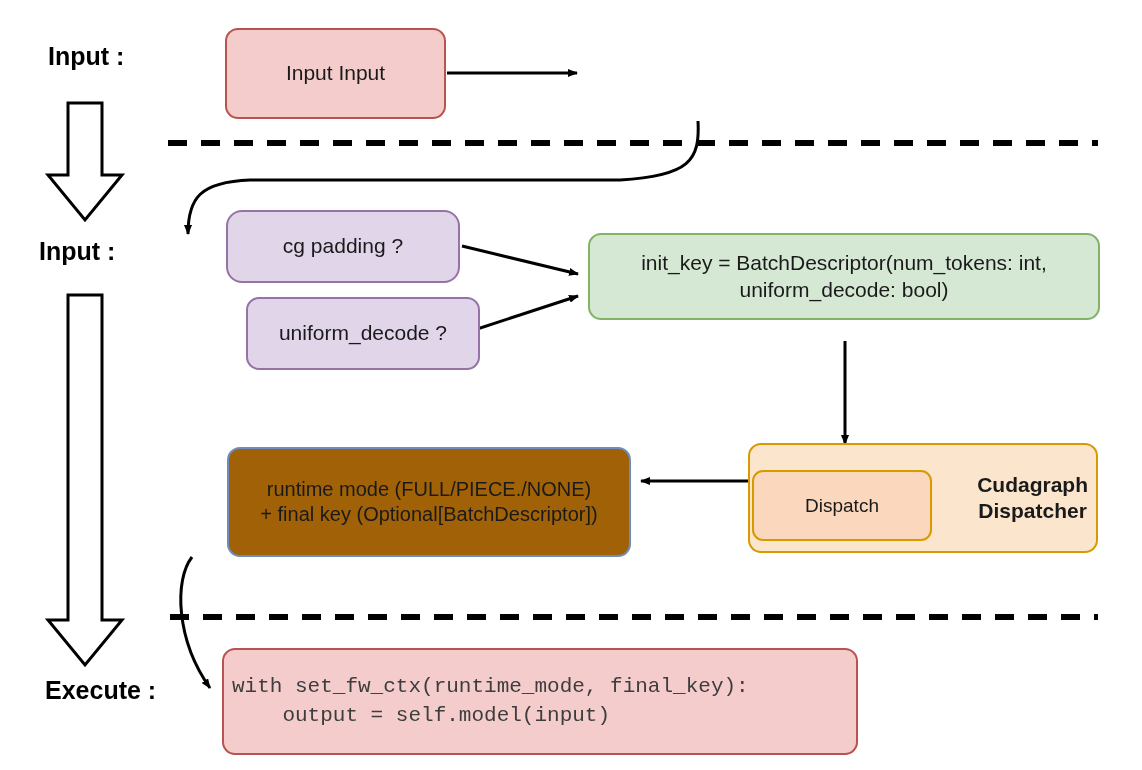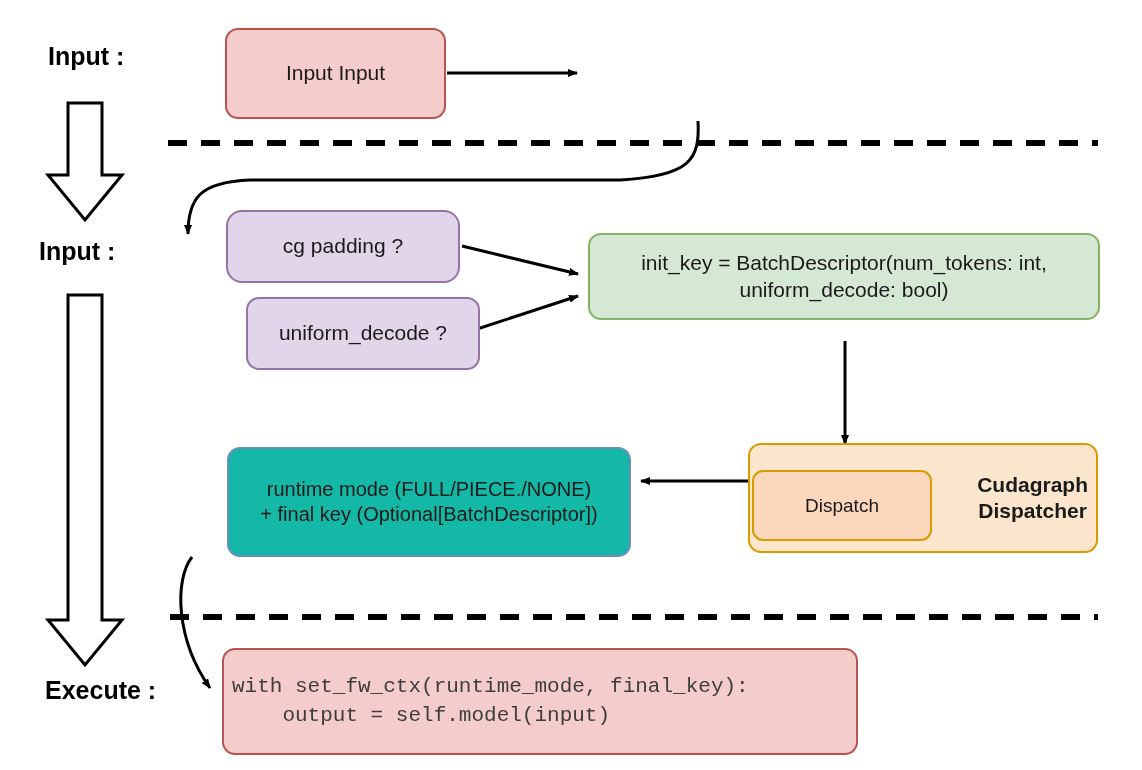--- a/index.html
+++ b/index.html
@@ -80,21 +80,21 @@
   }
   .n-init-key {
     left: 588px; top: 233px; width: 512px; height: 87px;
     background: #d5e8d4;
     border: 2px solid #82b366;
     border-radius: 13px;
     font-size: 21px;
   }
   .n-runtime-mode {
     left: 227px; top: 447px; width: 404px; height: 110px;
-    background: #14b8a6;
+    background: #a16207;
     border: 2px solid #6c8ebf;
     border-radius: 13px;
     font-size: 20px;
   }
   .n-cudagraph-dispatcher {
     left: 748px; top: 443px; width: 350px; height: 110px;
     background: #fce5cd;
     border: 2px solid #d79b00;
     border-radius: 13px;
     font-size: 21px;

